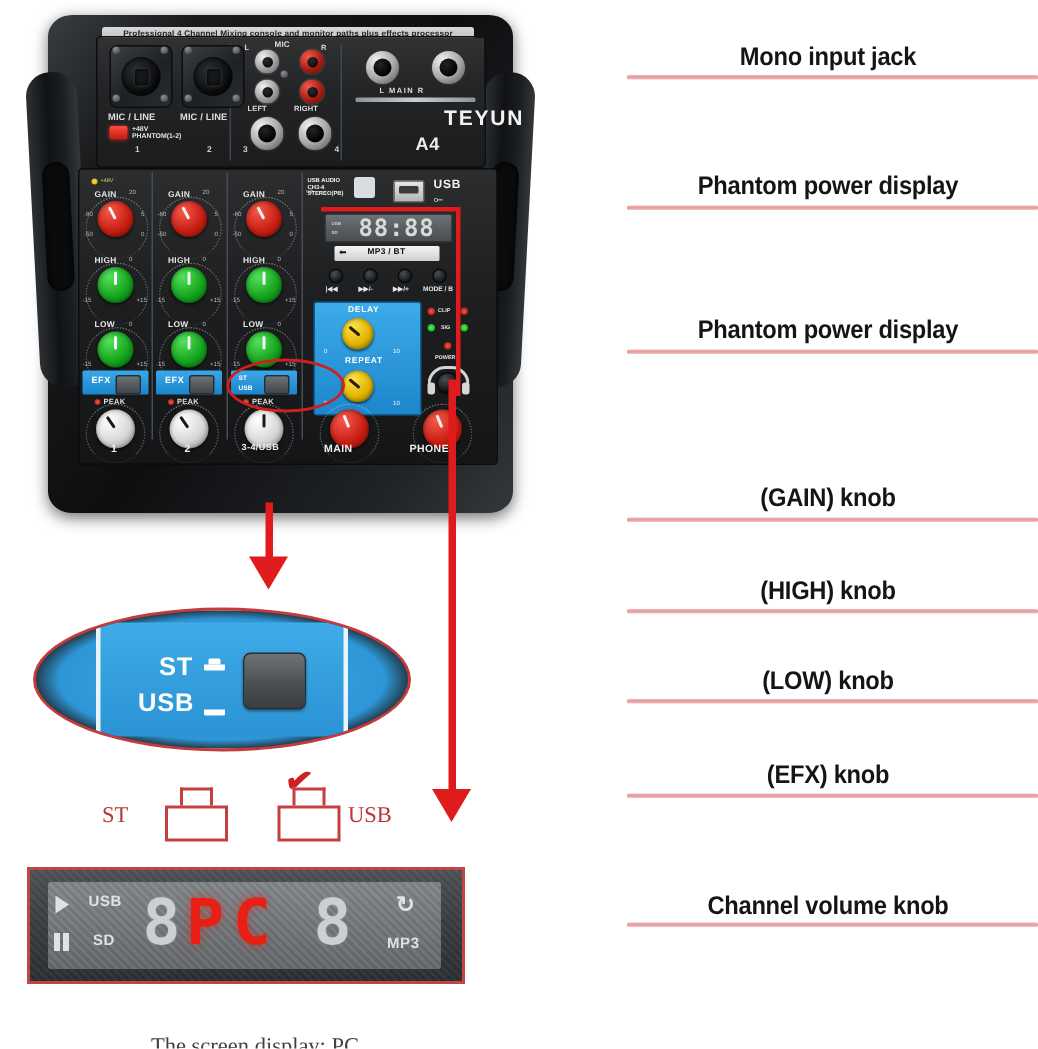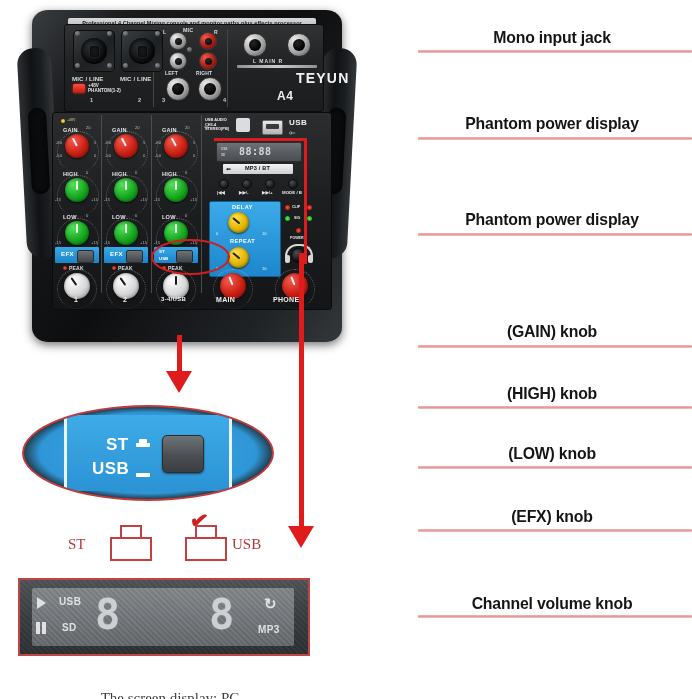--- a/index.html
+++ b/index.html
@@ -204,21 +204,21 @@
     position:absolute;font-size:3.9px;font-weight:bold;color:#f0f0f0;line-height:4.6px;white-space:nowrap;
   }
   .audio-arrow{position:absolute;font-size:6px;color:#dcdcdc;}
 
   .led-screen{
     position:absolute;width:84px;height:18px;border-radius:2px;
     background:linear-gradient(to bottom,#6f7377,#5a5e62 50%,#4a4e52);
     border:1px solid #2b2e31;overflow:hidden;
   }
   .led-screen .d8{
-    position:absolute;top:3px;font-size:10px;font-weight:bold;color:#d8d9da;
+    position:absolute;top:3px;font-size:16px;font-weight:bold;color:#d8d9da;
     font-family:"DejaVu Sans Mono", monospace;letter-spacing:.5px;line-height:12px;
   }
   .led-screen .mini{position:absolute;font-size:3px;color:#c9cacb;font-weight:bold;}
 
   .bt-bar{
     position:absolute;width:70px;height:10px;border-radius:1px;
     background:linear-gradient(to bottom,#f4f4f4,#cfcfcf);
   }
   .bt-bar .lbl{
     position:absolute;left:22px;top:1px;font-size:5.6px;font-weight:bold;color:#111;letter-spacing:.2px;
@@ -681,20 +681,21 @@
     <div class="screen-inner">
       <div class="sp-play" style="left:5px;top:9px;"></div>
       <div class="sp-pause" style="left:4px;top:34px;">
         <span style="left:0;"></span>
         <span style="left:6px;"></span>
       </div>
       <div class="sp-lbl" style="left:27px;top:8px;">USB</div>
       <div class="sp-lbl" style="left:30px;top:34px;">SD</div>
 
       <div class="seg-dim" style="left:63px;top:5px;">8</div>
+      <div class="seg-red" style="left:92px;top:5px;letter-spacing:6px;">PC</div>
       <div class="seg-dim" style="left:177px;top:5px;">8</div>
 
       <div class="sp-loop" style="left:232px;top:8px;">↻</div>
       <div class="sp-lbl" style="left:226px;top:36px;">MP3</div>
     </div>
   </div>
 
   <div class="caption">The screen display:  PC</div>
 
   <div class="ann-col">

